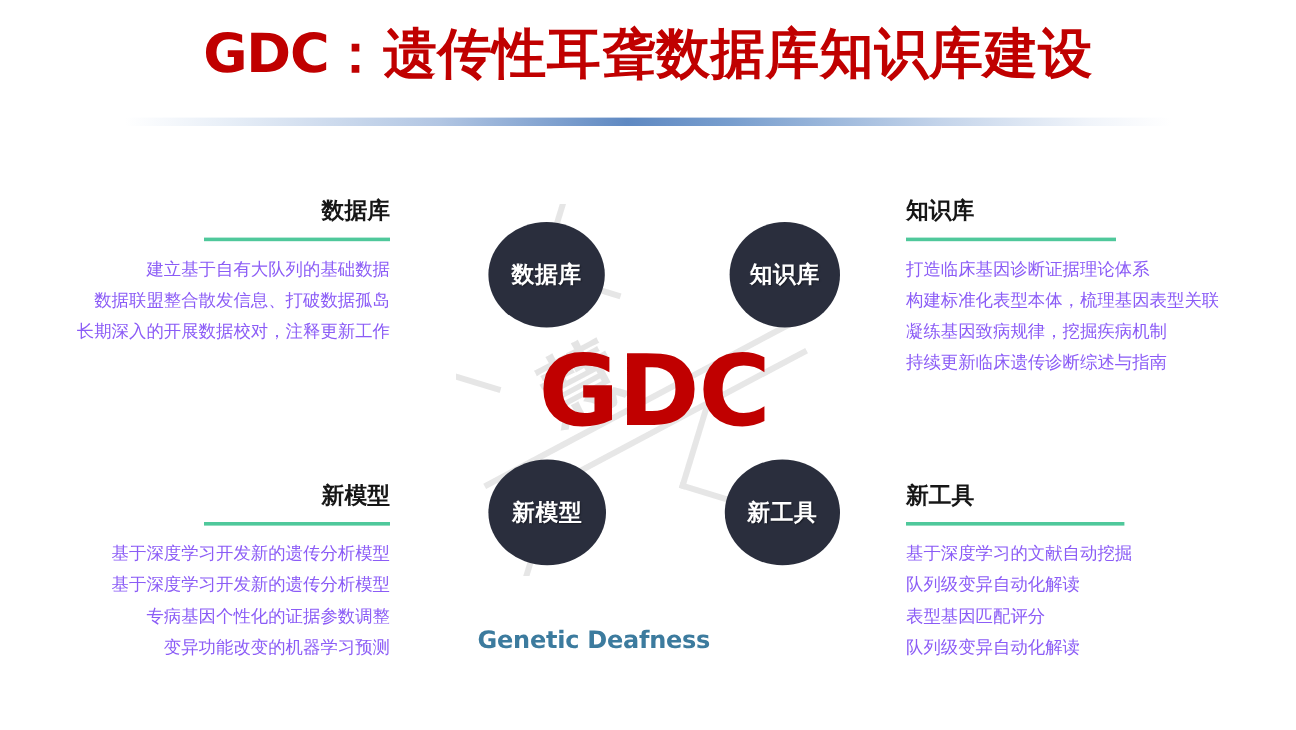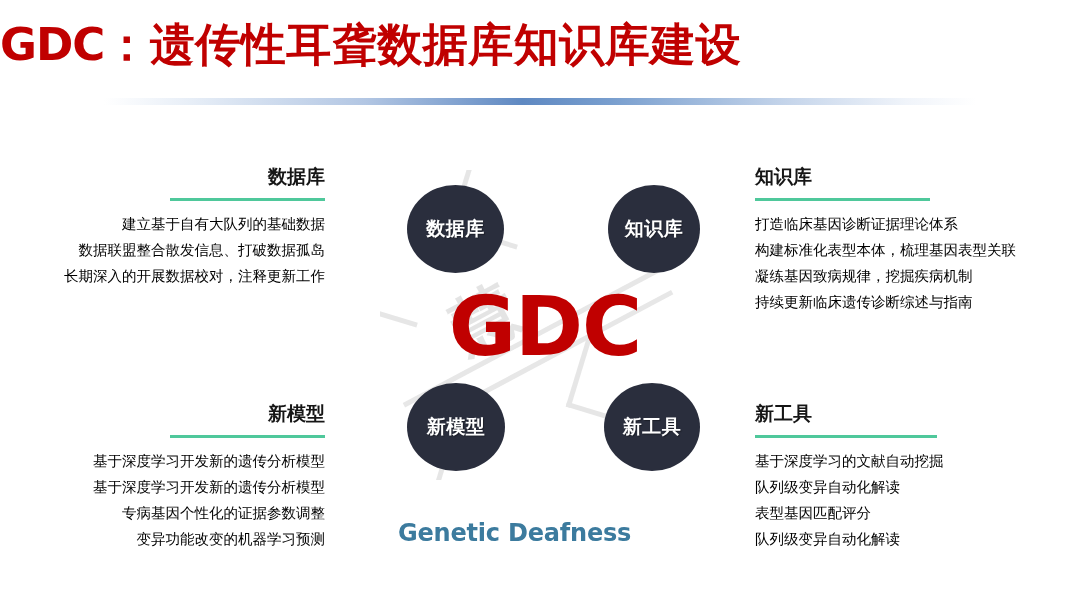--- a/index.html
+++ b/index.html
@@ -17,21 +17,21 @@
     background: #ffffff;
     overflow: hidden;
   }
 
   
   .title-wrap {
     position: absolute;
     left: 0;
     top: 16px;
     width: 1080px;
-    text-align: left;
+    text-align: center;
     white-space: nowrap;
   }
   .title-text {
     display: inline-block;
     font-family: "DejaVu Sans", "Liberation Sans", sans-serif;
     font-size: 45px;
     font-weight: bold;
     color: #C00000;
     letter-spacing: 0.5px;
     line-height: 58px;
@@ -132,21 +132,21 @@
     letter-spacing: -1px;
     line-height: 82px;
   }
 
   .center-sub {
     position: absolute;
     left: 398px;
     top: 518px;
     width: 300px;
     font-family: "DejaVu Sans", "Liberation Sans", sans-serif;
-    font-size: 24px;
+    font-size: 20px;
     font-weight: bold;
     color: #3C7B9E;
     line-height: 31px;
     letter-spacing: -0.2px;
   }
 
   
   .block { position: absolute; }
   .block .heading {
     font-family: "DejaVu Sans", "Liberation Sans", sans-serif;
@@ -155,23 +155,23 @@
     color: #161616;
     line-height: 26px;
   }
   .block .rule {
     height: 3px;
     background: #4FC89B;
     margin-top: 9px;
     margin-bottom: 11px;
   }
   .block .lines {
-    font-family: Liberation Mono, monospace;
+    font-family: Liberation Sans, sans-serif;
     font-size: 14.5px;
-    color: #000000;
+    color: #8b5cf6;
     line-height: 26px;
     white-space: nowrap;
   }
   .block.left  { text-align: right; }
   .block.right { text-align: left; }
   .block.left .rule  { margin-left: auto; }
   .block.right .rule { margin-right: auto; }
 
   #block-db { left: 15px;  top: 163px; width: 310px; }
   #block-db .rule  { width: 155px; }

